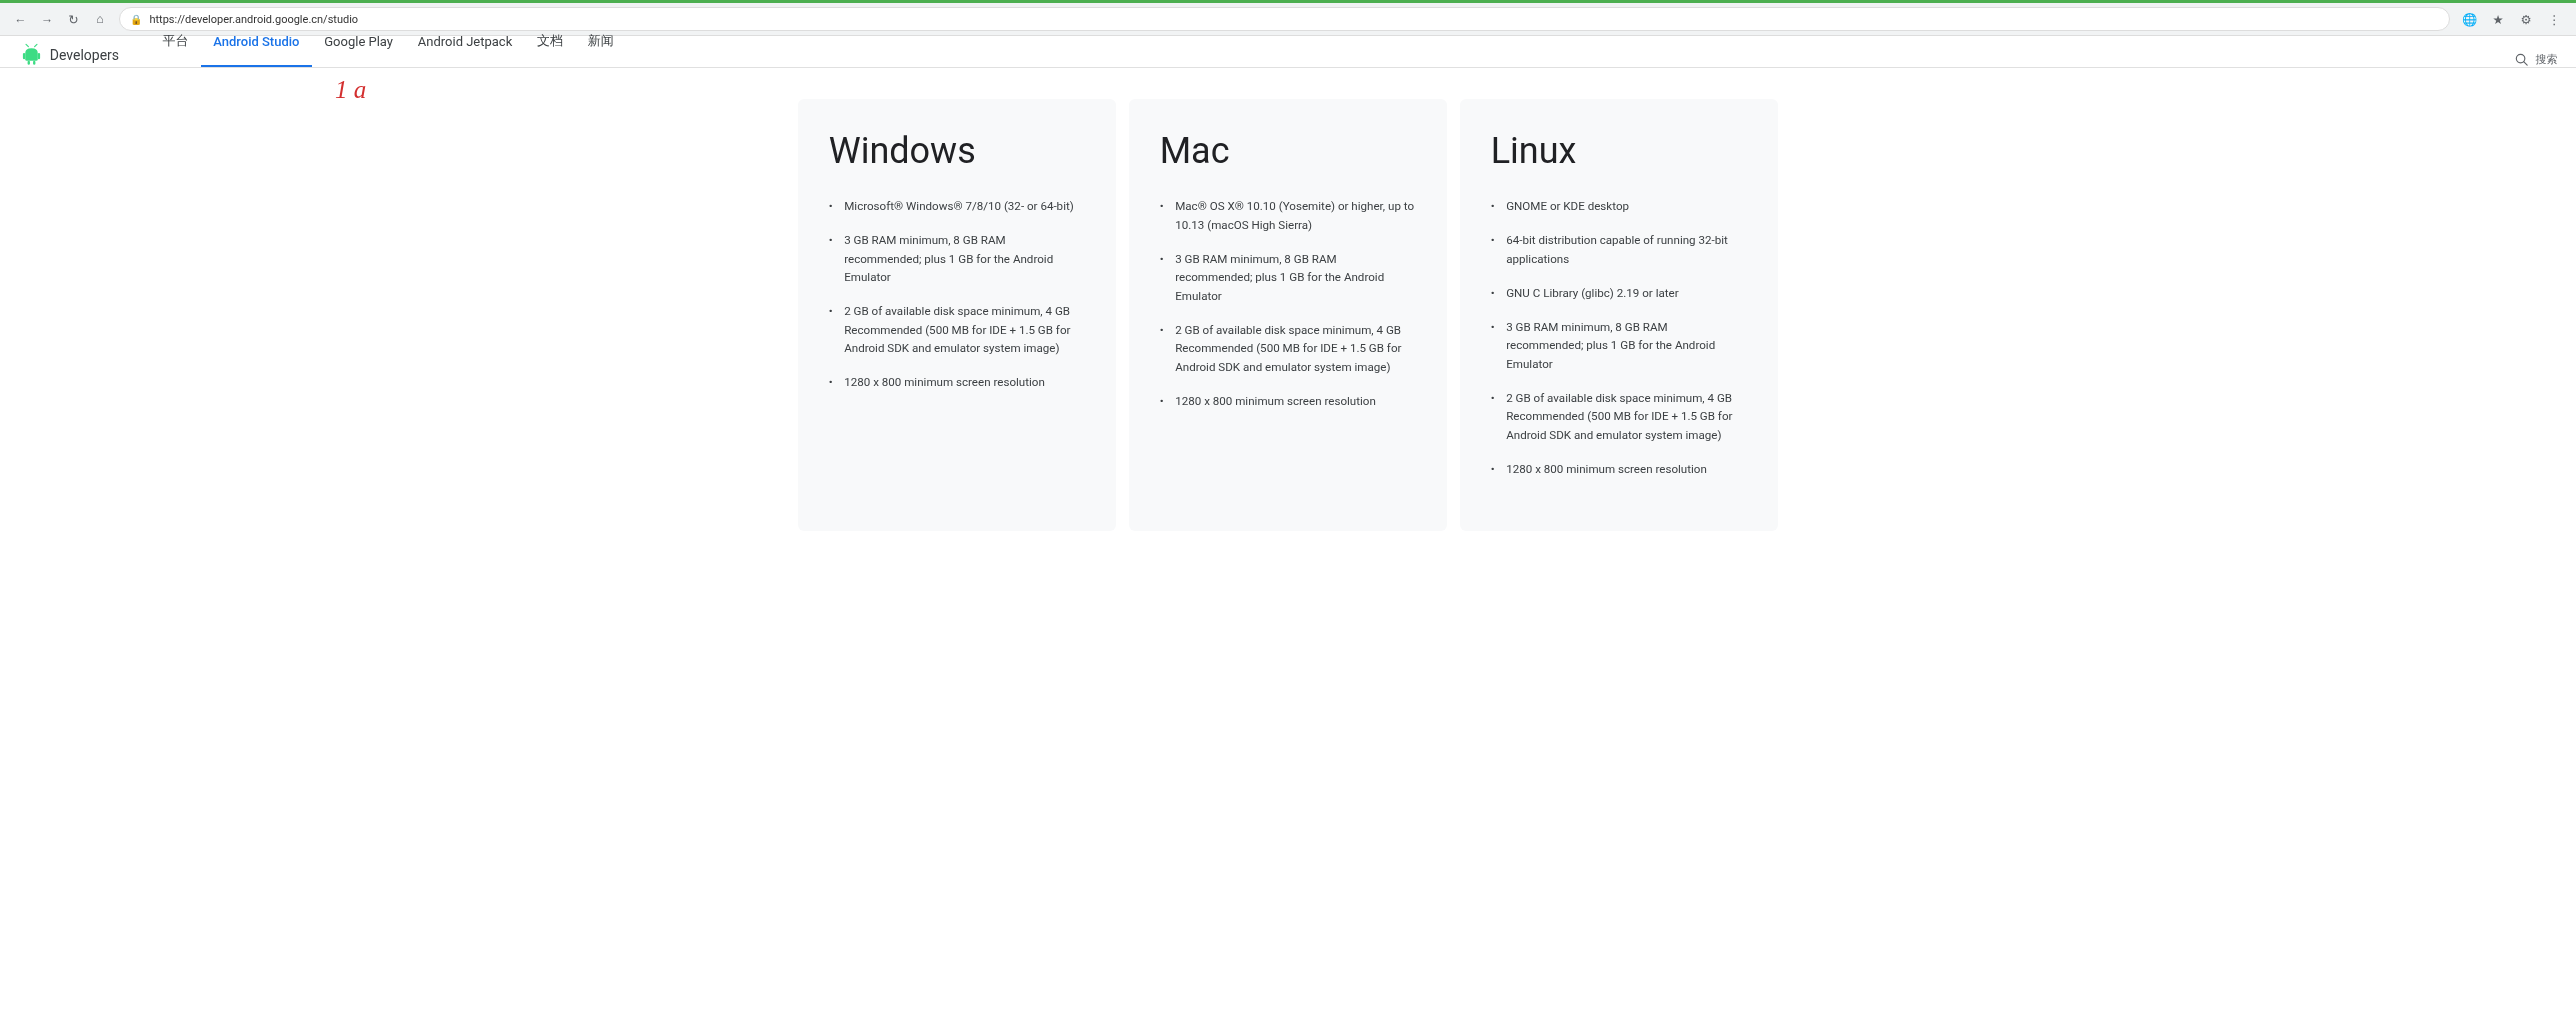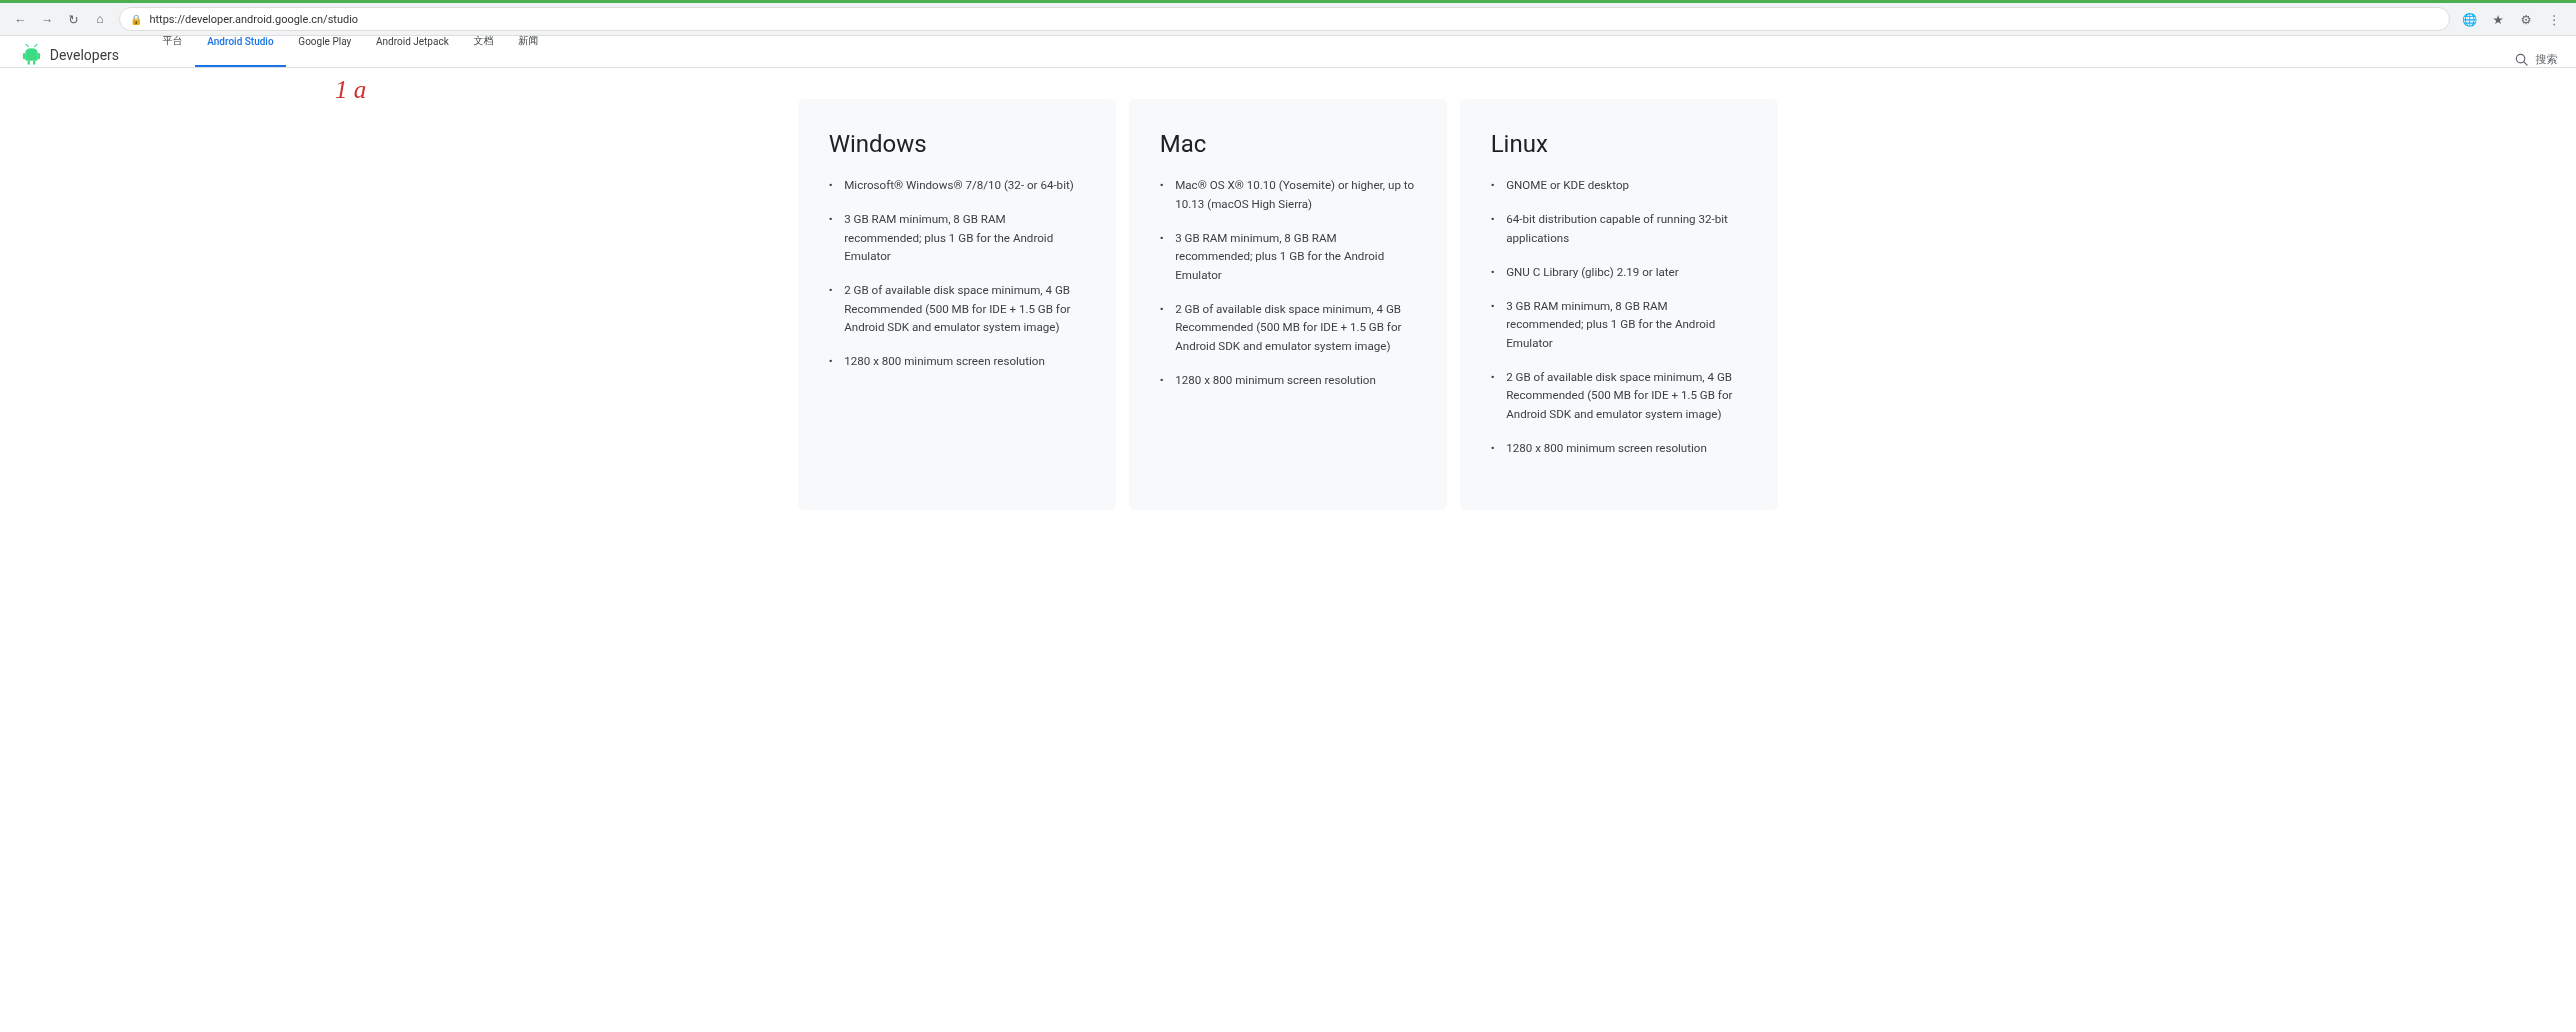--- a/index.html
+++ b/index.html
@@ -120,21 +120,21 @@
       flex: 1;
     }
 
     .nav-link {
       padding: 0 12.4px;
       height: 50px;
       display: flex;
       align-items: center;
       text-decoration: none;
       color: #3c4043;
-      font-size: 10px;
+      font-size: 13px;
       border-bottom: 2.3px solid transparent;
       cursor: pointer;
     }
 
     .nav-link.active {
       color: #1a73e8;
       border-bottom: 2.3px solid #1a73e8;
       font-weight: 500;
     }
 
@@ -184,24 +184,24 @@
     }
 
     .os-card {
       background: #f8f9fa;
       border-radius: 6.2px;
       padding: 31px 31px 37px;
       margin: 0 6.2px;
     }
 
     .os-title {
-      font-size: 24px;
+      font-size: 36px;
       font-weight: 400;
       color: #202124;
-      margin-bottom: 18px;
+      margin-bottom: 25px;
     }
 
     .requirements-list {
       list-style: none;
       padding: 0;
     }
 
     .requirements-list li {
       position: relative;
       padding-left: 15.5px;

